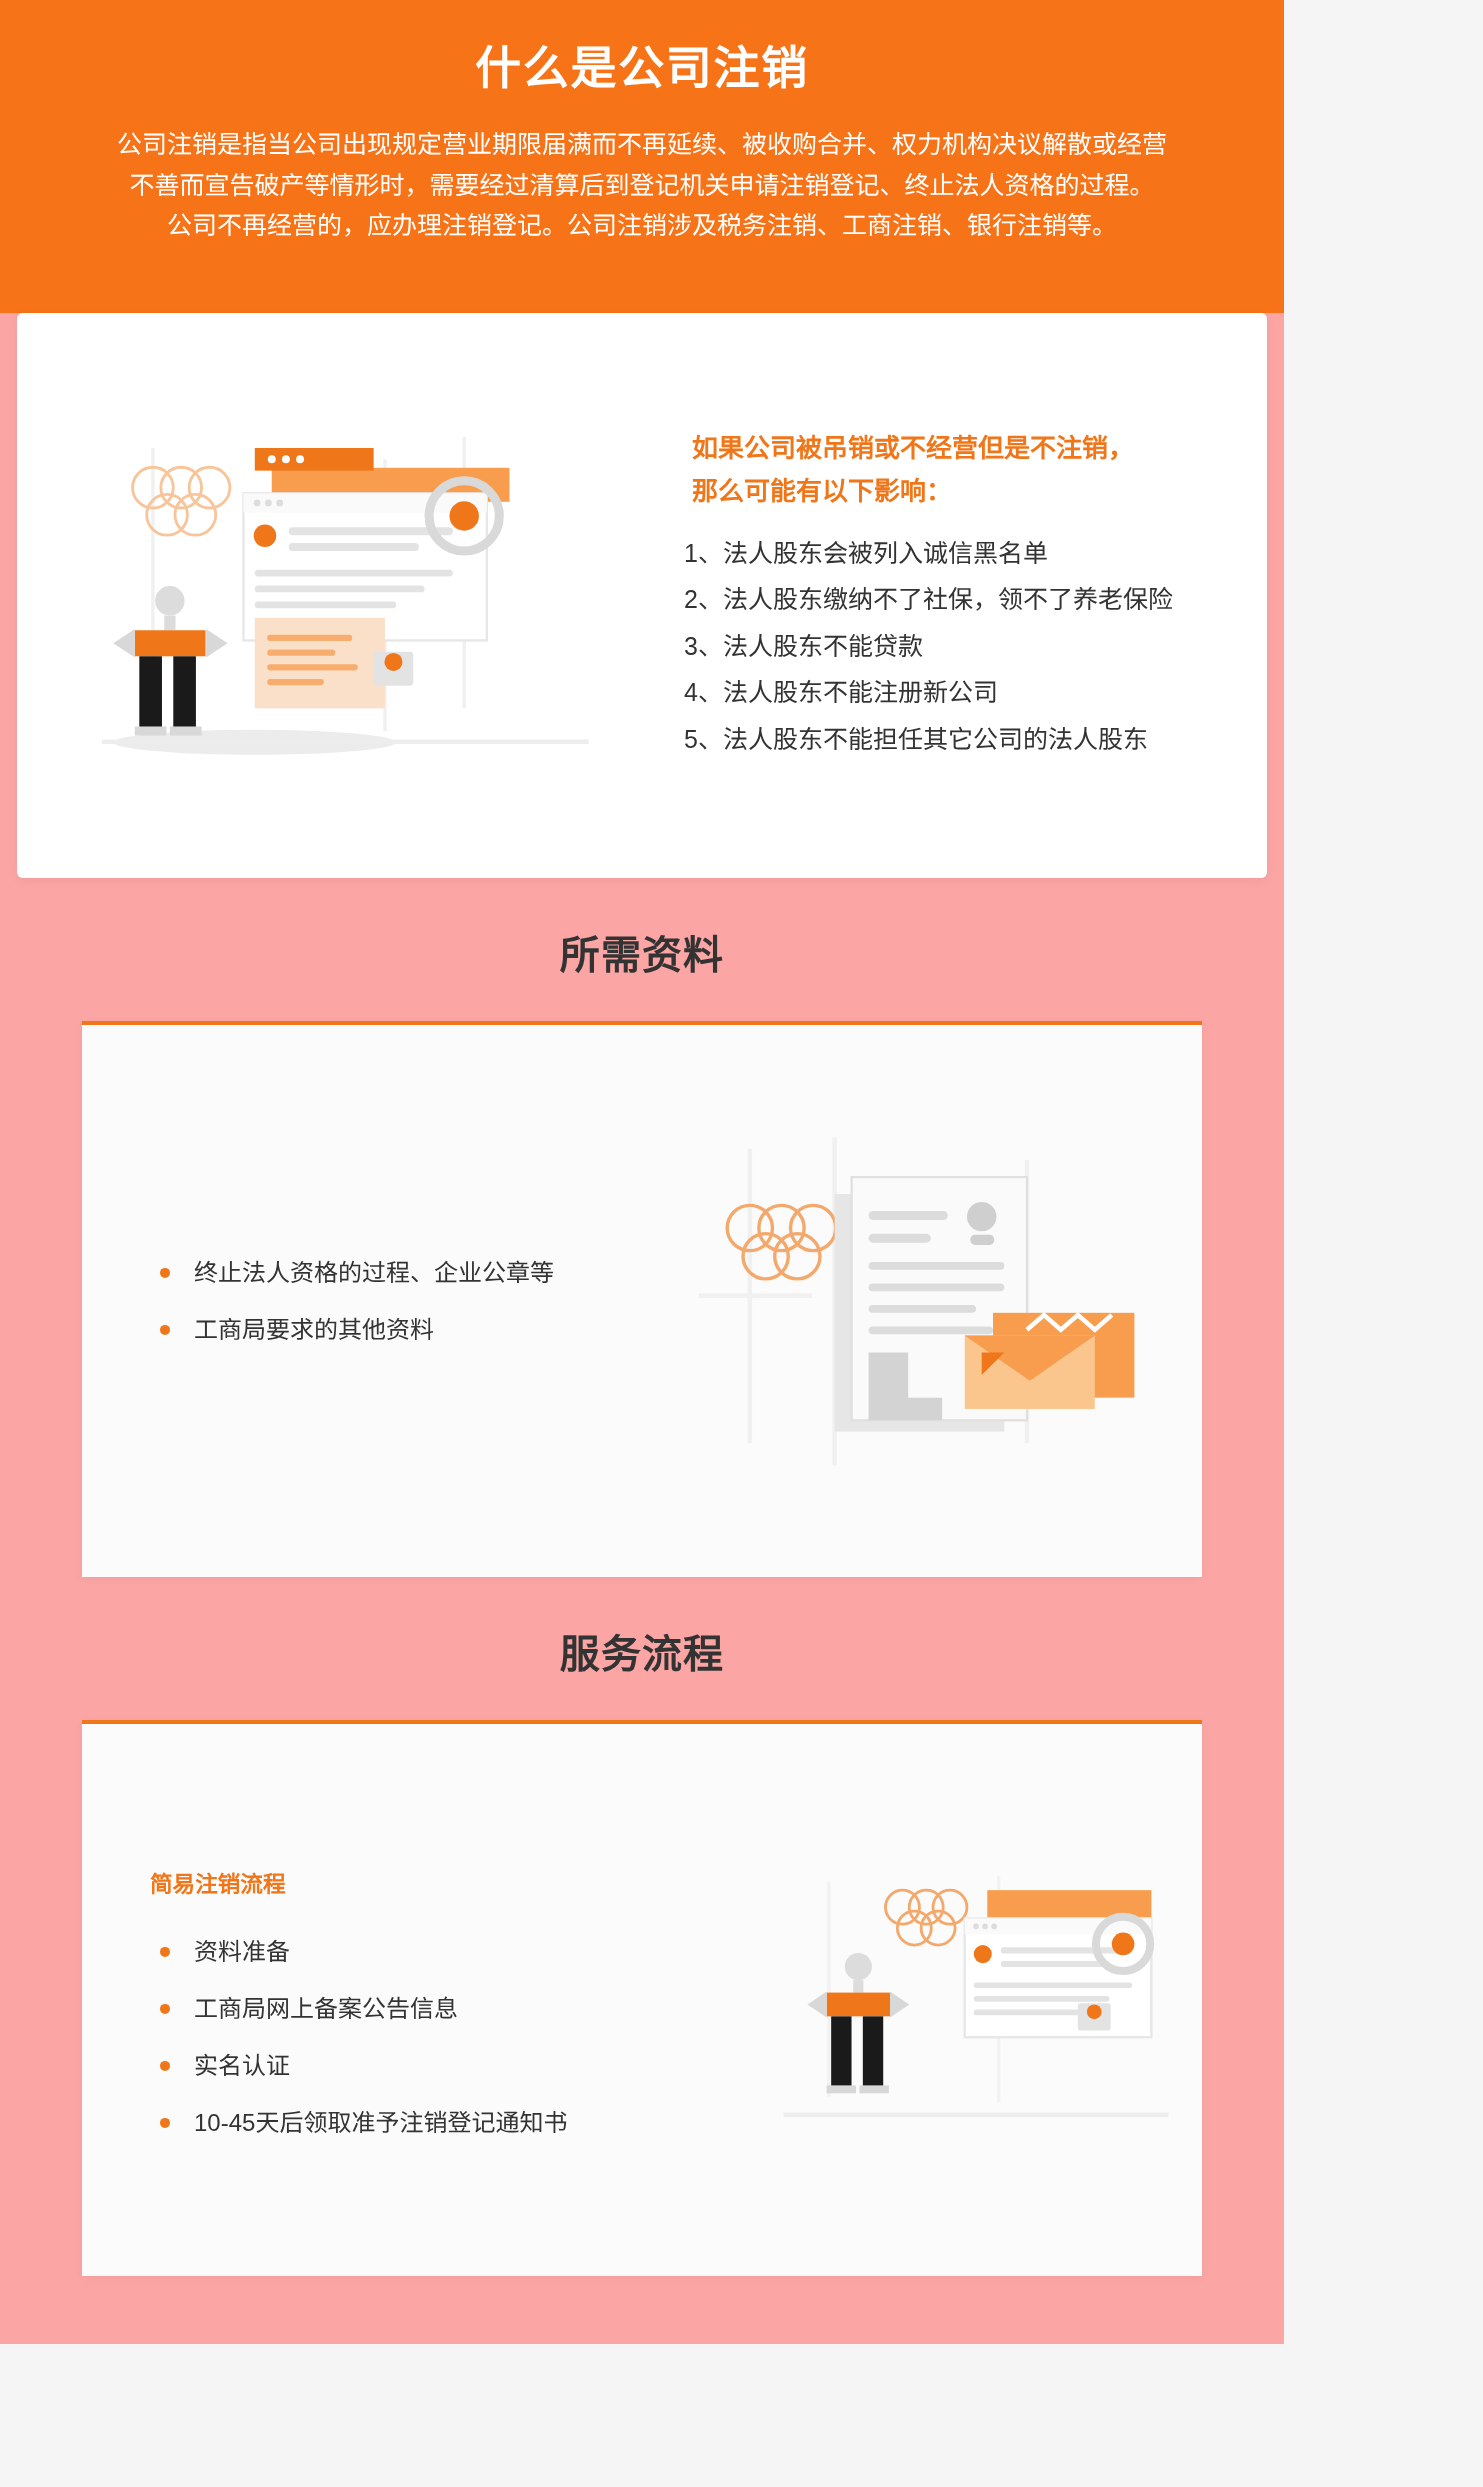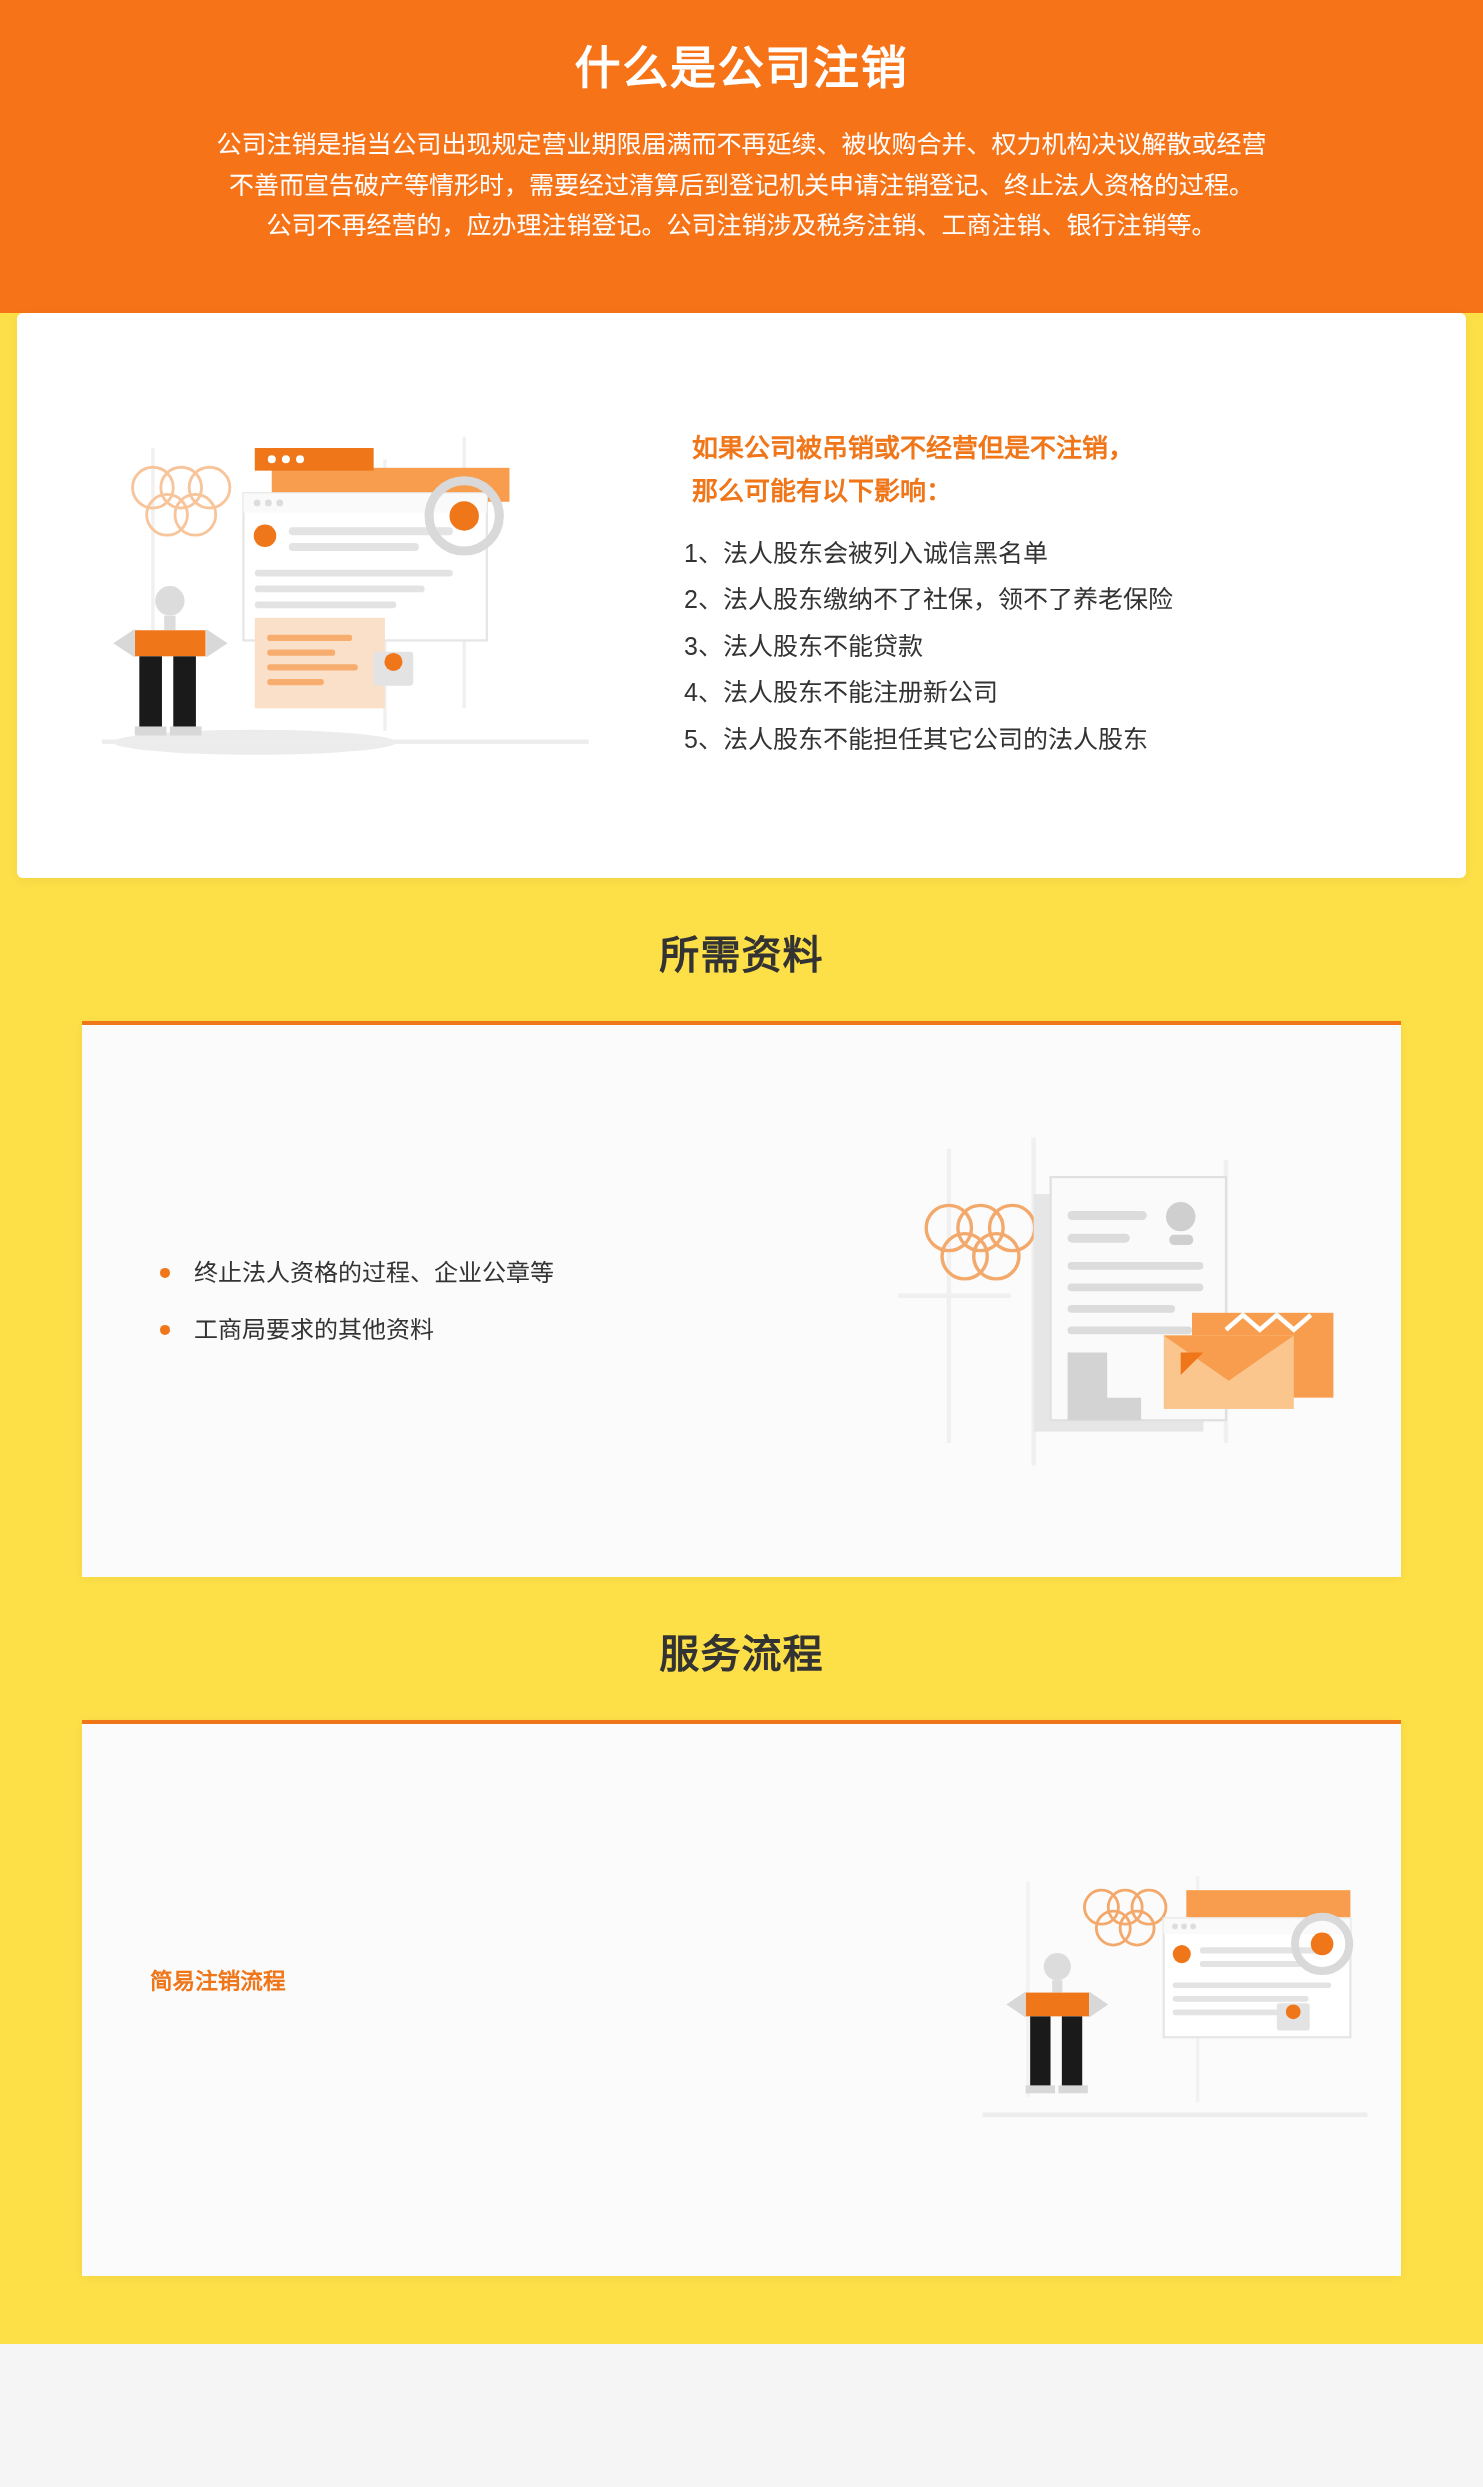--- a/index.html
+++ b/index.html
@@ -7,22 +7,22 @@
     padding: 0;
     background: #f5f5f5;
   }
   body {
     width: 1483px;
     font-family: "Liberation Sans", "DejaVu Sans", sans-serif;
     color: #333;
     -webkit-font-smoothing: antialiased;
   }
   .page {
-    width: 1483px;
-    background: #fde047;
+    width: 1284px;
+    background: #fca5a5;
     overflow: hidden;
   }
 
   
   .hero {
     background: #f77318;
     padding: 45px 0 51px 0;
     text-align: center;
   }
   .hero-title {
@@ -309,20 +309,26 @@
         <path d="M640 360 l30 -26 l30 26 l30 -26 l30 26 l30 -26" fill="none" stroke="#ffffff" stroke-width="8"></path>
       </svg>
     </div>
   </section>
 
   <h2 class="section-title">服务流程</h2>
 
   <section class="content-card card-process">
     <div class="card-left">
       <h3 class="card-subtitle">简易注销流程</h3>
+      <ul class="bullet-list">
+        <li>资料准备</li>
+        <li>工商局网上备案公告信息</li>
+        <li>实名认证</li>
+        <li>10-45天后领取准予注销登记通知书</li>
+      </ul>
     </div>
     <div class="card-right small">
       <svg width="430" height="283" viewBox="0 0 760 500">
         <rect x="40" y="448" width="680" height="8" fill="#ededed"></rect>
         <g stroke="#f2f2f2" stroke-width="6">
           <line x1="120" y1="40" x2="120" y2="420"></line>
           <line x1="420" y1="30" x2="420" y2="430"></line>
         </g>
 
         <g fill="none" stroke="#f3a96c" stroke-width="5">

